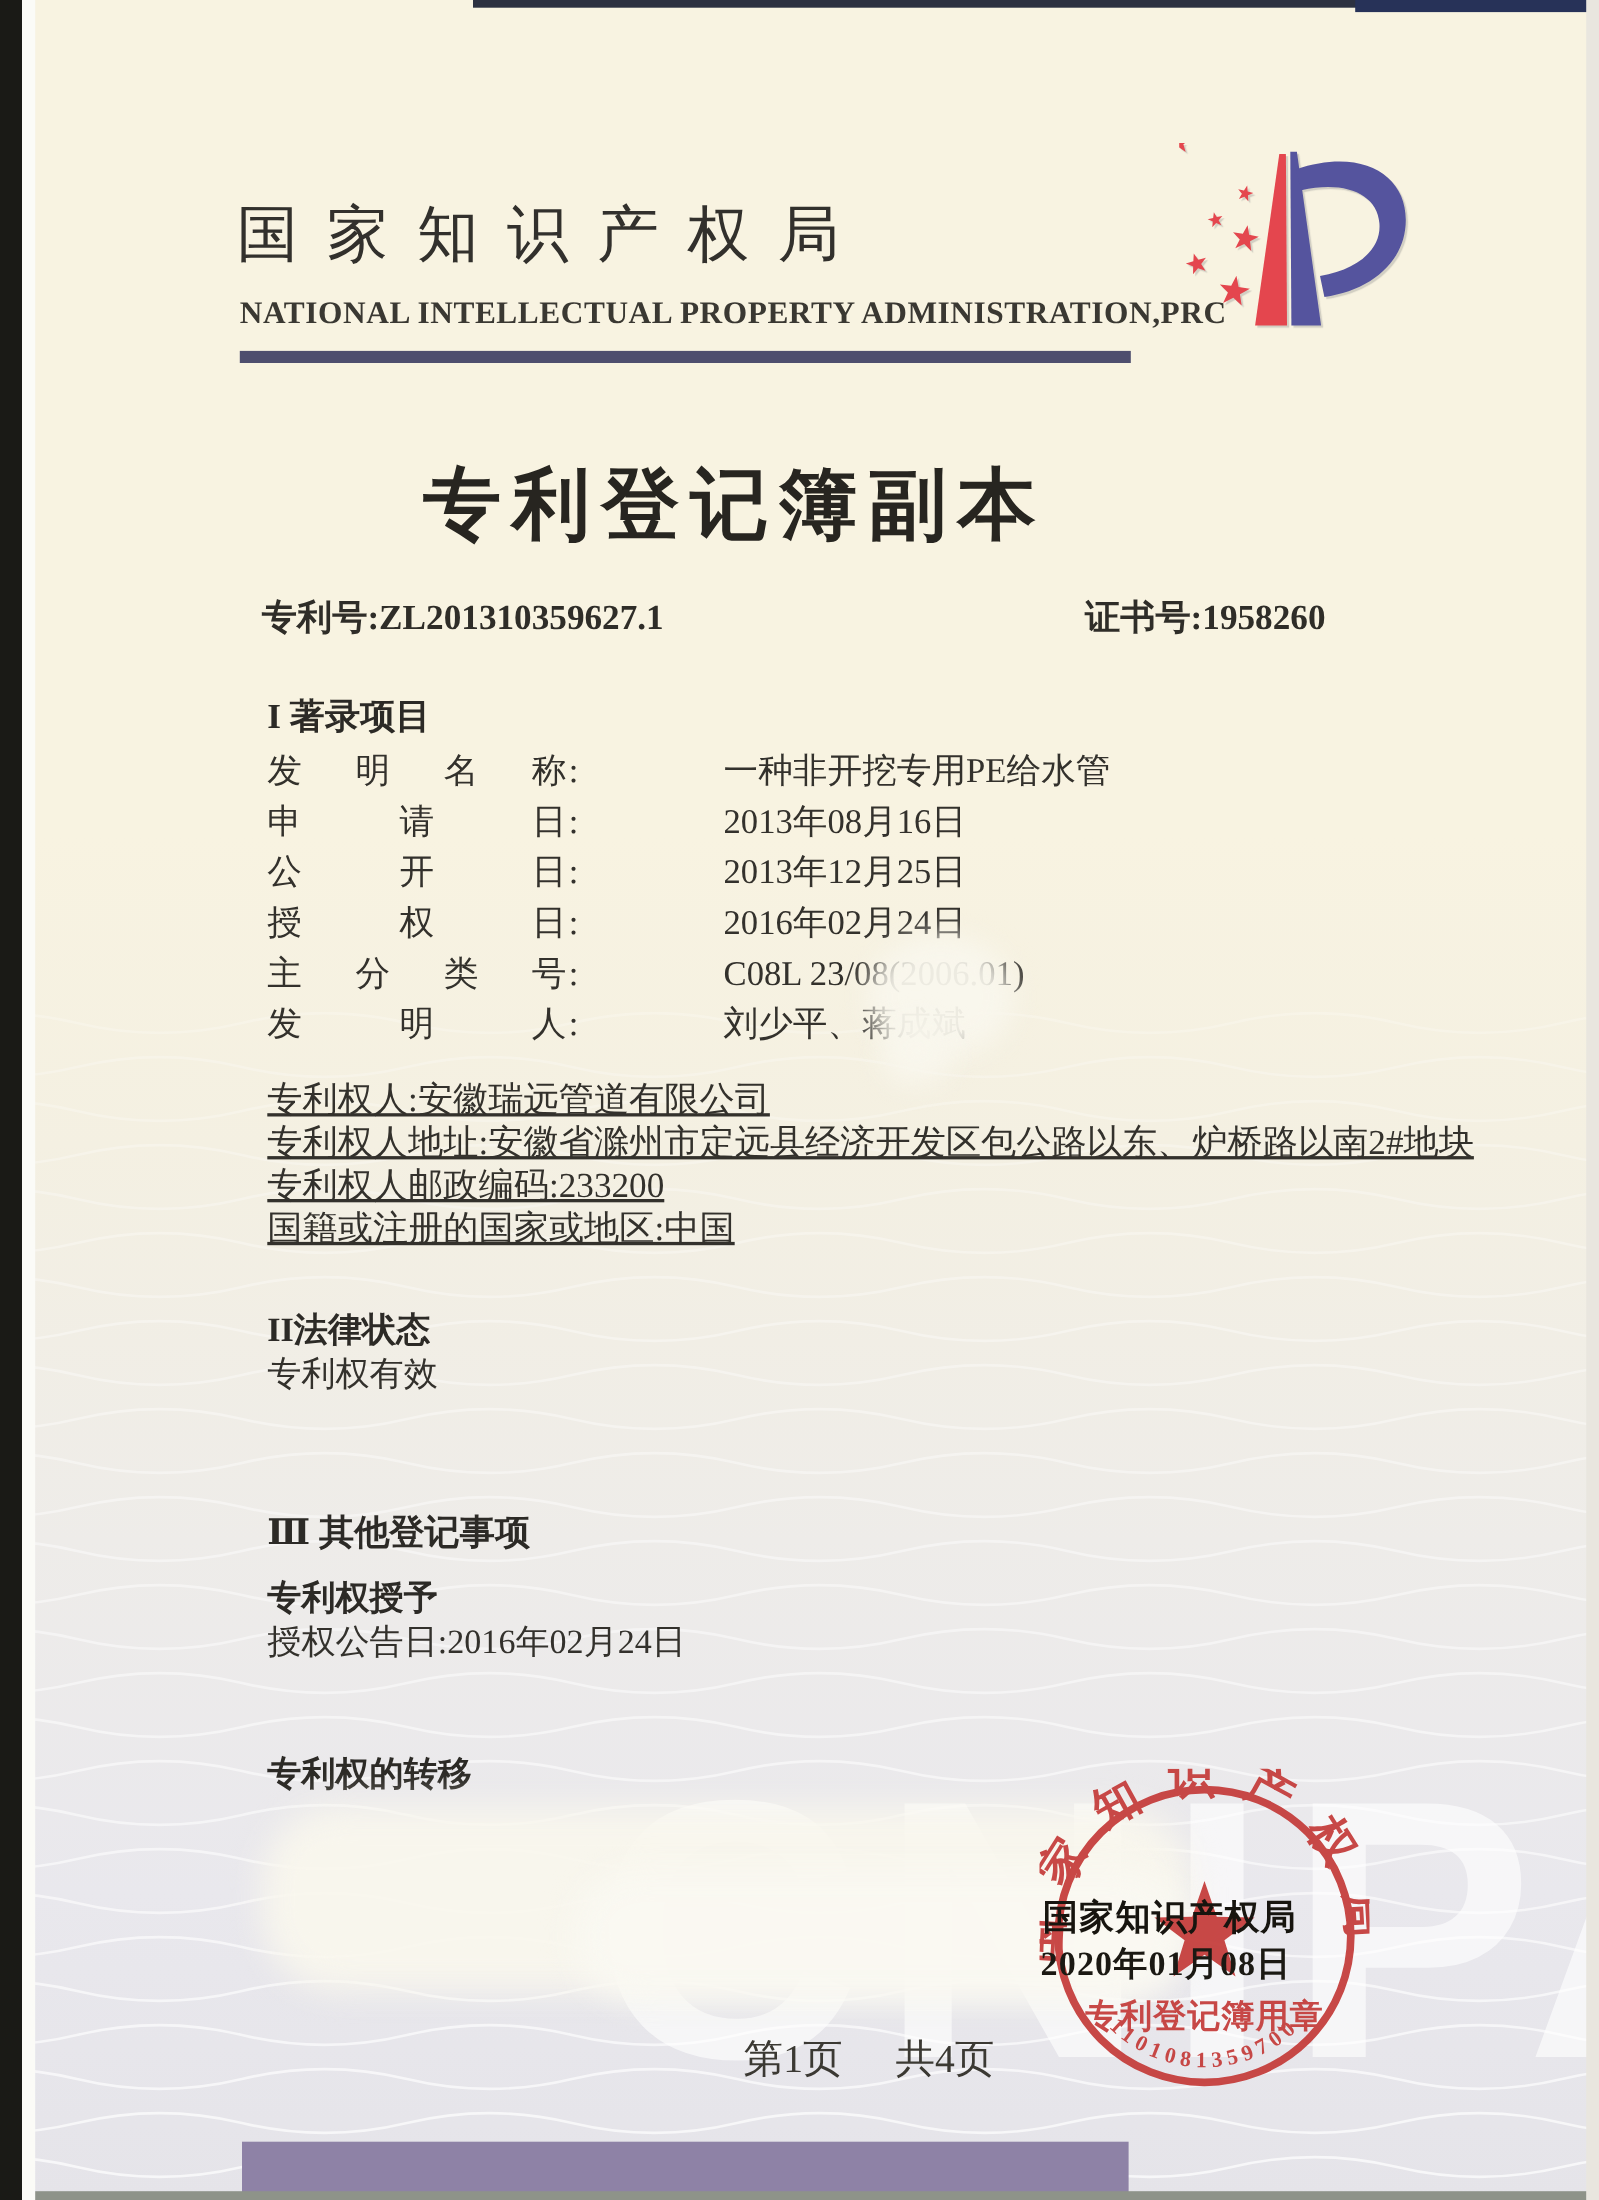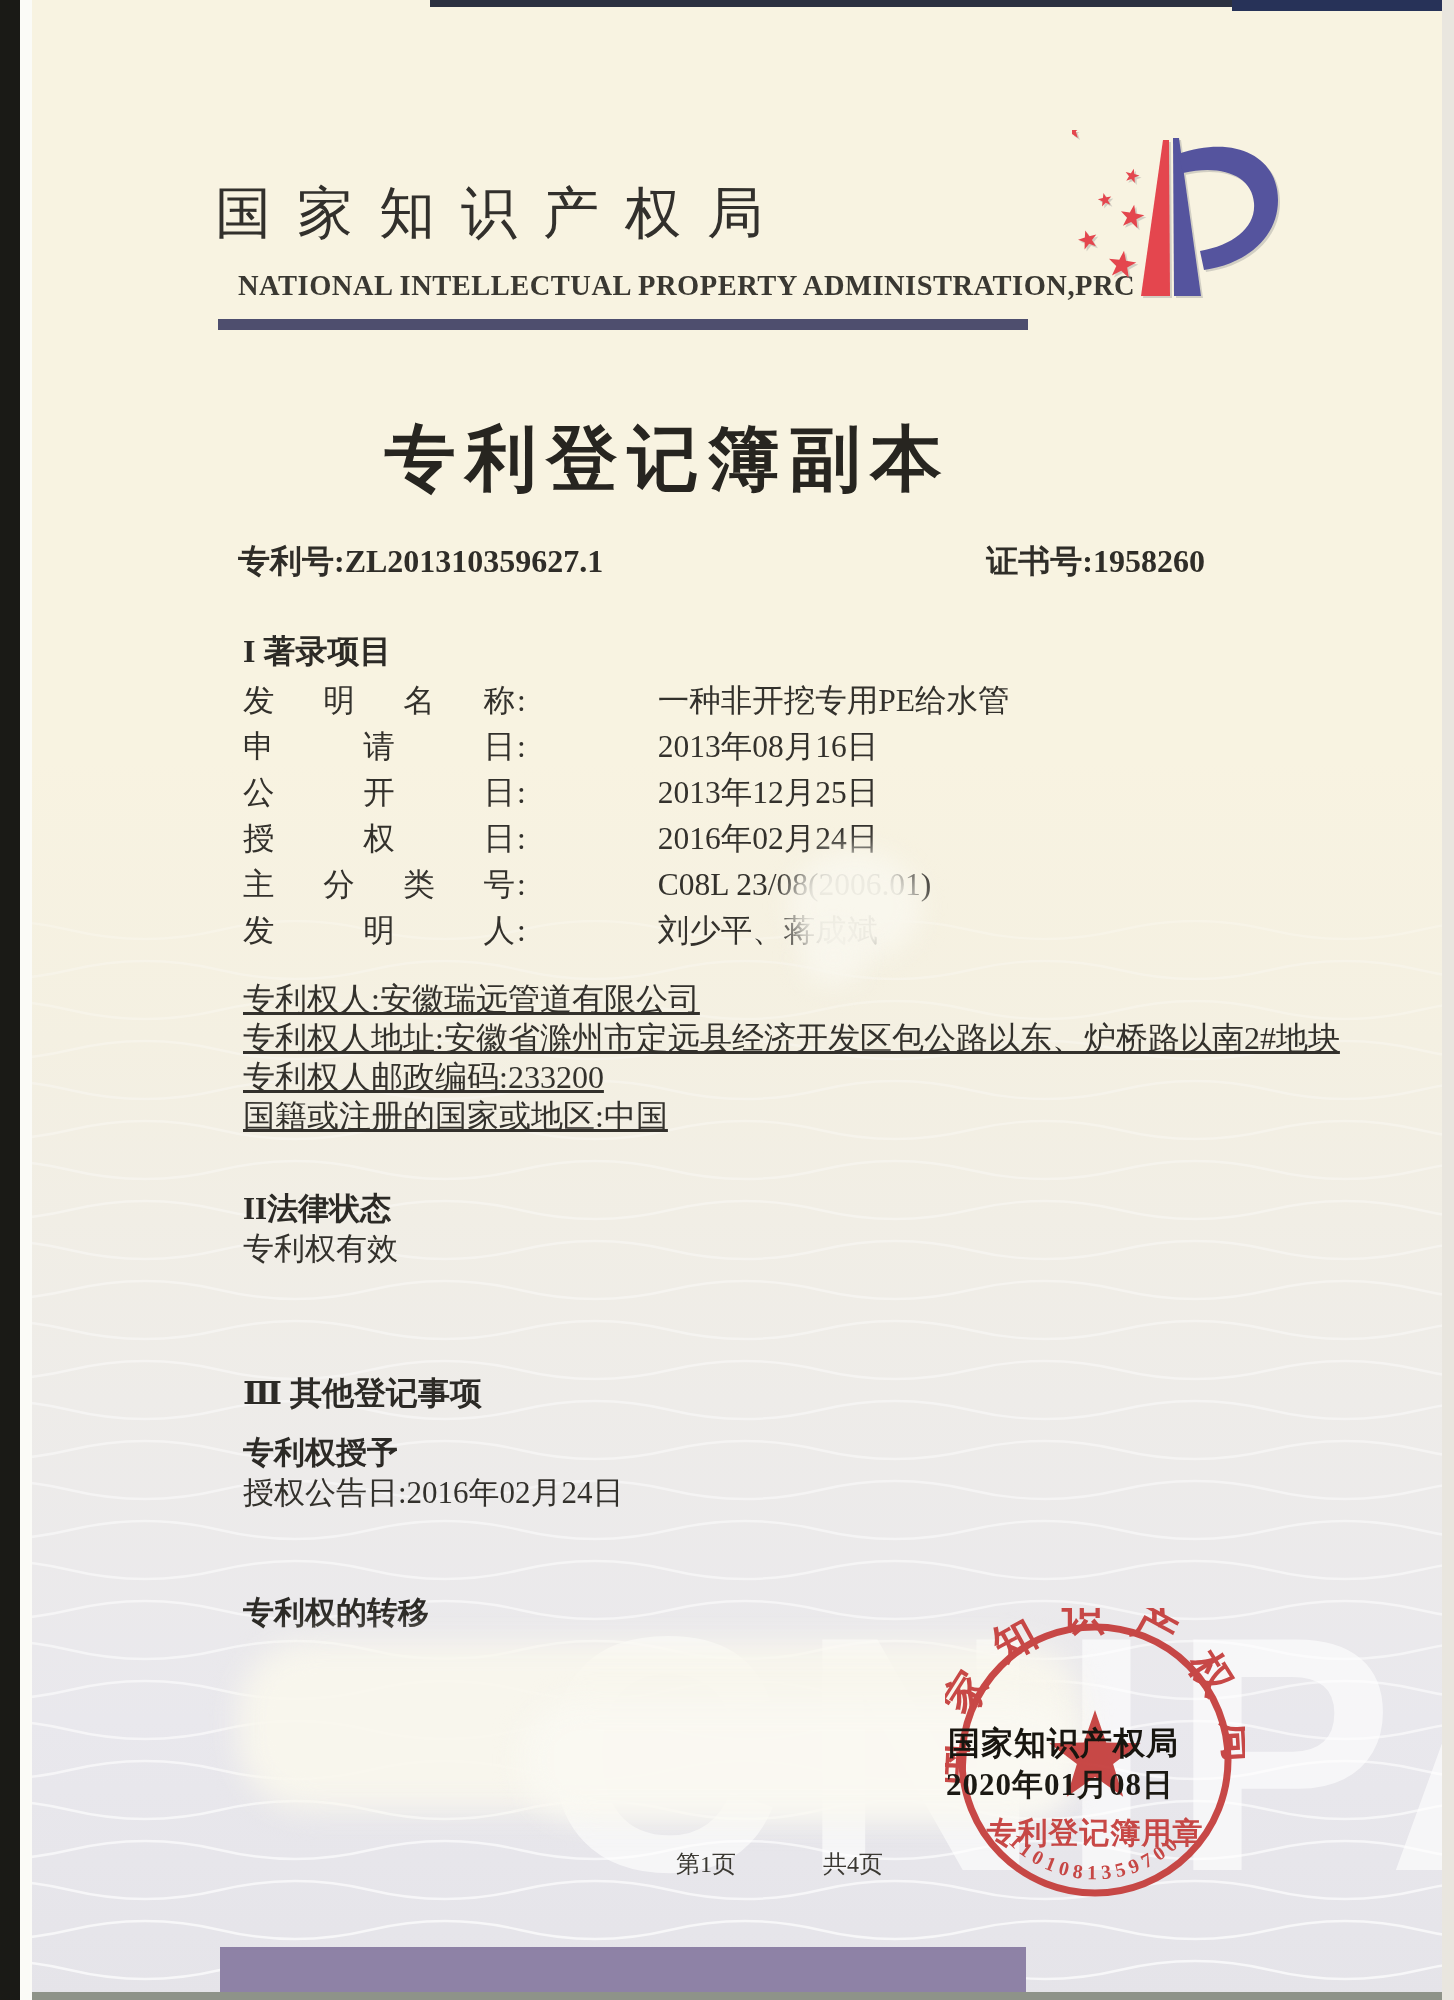--- a/index.html
+++ b/index.html
@@ -11,21 +11,21 @@
   .abs{position:absolute;}
   
   .edge-left{left:0;top:0;width:20px;height:2000px;background:#1a1a16;}
   .edge-left-white{left:20px;top:0;width:12px;height:2000px;background:#fbfbf7;}
   .edge-top{left:430px;top:0;width:1024px;height:7px;background:#2c3140;}
   .edge-top-right{left:1232px;top:0;width:222px;height:11px;background:#273258;}
   .edge-right{left:1442px;top:0;width:12px;height:2000px;background:#e9e6df;}
   .edge-bottom{left:24px;top:1992px;width:1430px;height:8px;background:#8e9389;}
   
   .agency-cn{left:215px;top:176px;font-size:56px;letter-spacing:26px;color:#32302c;white-space:nowrap;}
-  .agency-en{left:218px;top:270px;font-size:28.5px;font-weight:bold;letter-spacing:.5px;color:#3a3832;white-space:nowrap;margin-left:20px;}
+  .agency-en{left:218px;top:270px;font-size:28.5px;font-weight:bold;letter-spacing:.5px;color:#3a3832;white-space:nowrap;}
   .head-bar{left:218px;top:319px;width:810px;height:11px;background:var(--bar_navy,#4e4e6e);}
   .logo{left:1072px;top:130px;width:212px;height:174px;filter:drop-shadow(2px 2px 0 rgba(140,140,140,.35));}
   
   .doc-title{left:0;top:412px;width:1336px;text-align:center;font-size:71px;font-weight:bold;letter-spacing:10px;color:#272520;}
   .meta-row{left:238px;top:540px;width:967px;display:flex;justify-content:space-between;font-size:32px;font-weight:bold;color:#2f2d28;}
   
   .s-heading{font-size:32px;font-weight:bold;color:#2c2a26;white-space:nowrap;}
   .s1-heading{left:243px;top:630px;}
   .fields{left:243px;top:680px;width:1100px;font-size:31.5px;color:#33312c;}
   .f-row{display:flex;align-items:baseline;height:46px;}
@@ -45,21 +45,21 @@
   .smudge{background:rgba(249,246,237,.94);filter:blur(12px);border-radius:50%;}
   .smudge-class{left:788px;top:850px;width:134px;height:112px;}
   .smudge-class2{left:800px;top:928px;width:66px;height:58px;}
   .smudge-transfer{left:238px;top:1642px;width:846px;height:168px;border-radius:70px;filter:blur(15px);}
   .smudge-transfer2{left:520px;top:1700px;width:560px;height:120px;border-radius:60px;filter:blur(14px);background:rgba(250,248,242,.9);}
   
   .seal{left:945px;top:1608px;width:300px;height:300px;opacity:.92;}
   .stamp-agency{left:948px;top:1722px;font-size:32px;font-weight:bold;color:#17150f;letter-spacing:1px;white-space:nowrap;}
   .stamp-date{left:946px;top:1764px;font-size:31px;font-weight:bold;color:#1b1913;letter-spacing:1px;white-space:nowrap;}
   
-  .footer{left:676px;top:1848px;display:flex;gap:87px;font-size:24px;color:#3b3933;}
+  .footer{left:676px;top:1848px;display:flex;gap:48px;font-size:36px;color:#3b3933;}
   .bottom-bar{left:220px;top:1947px;width:806px;height:47px;background:var(--bottom_bar,#8e82a6);}
   .waves{left:0;top:920px;width:1454px;height:1080px;pointer-events:none;}
 </style>
 </head>
 <body>
 
 <div class="page">
 
   <svg id="waves" class="abs waves">
       <path d="M-80 10 q 75 -18 150 0 t 150 0 t 150 0 t 150 0 t 150 0 t 150 0 t 150 0 t 150 0 t 150 0 t 150 0 t 150 0 t 150 0" fill="none" stroke="#ffffff" stroke-width="2.4" stroke-opacity="0.22"></path>

